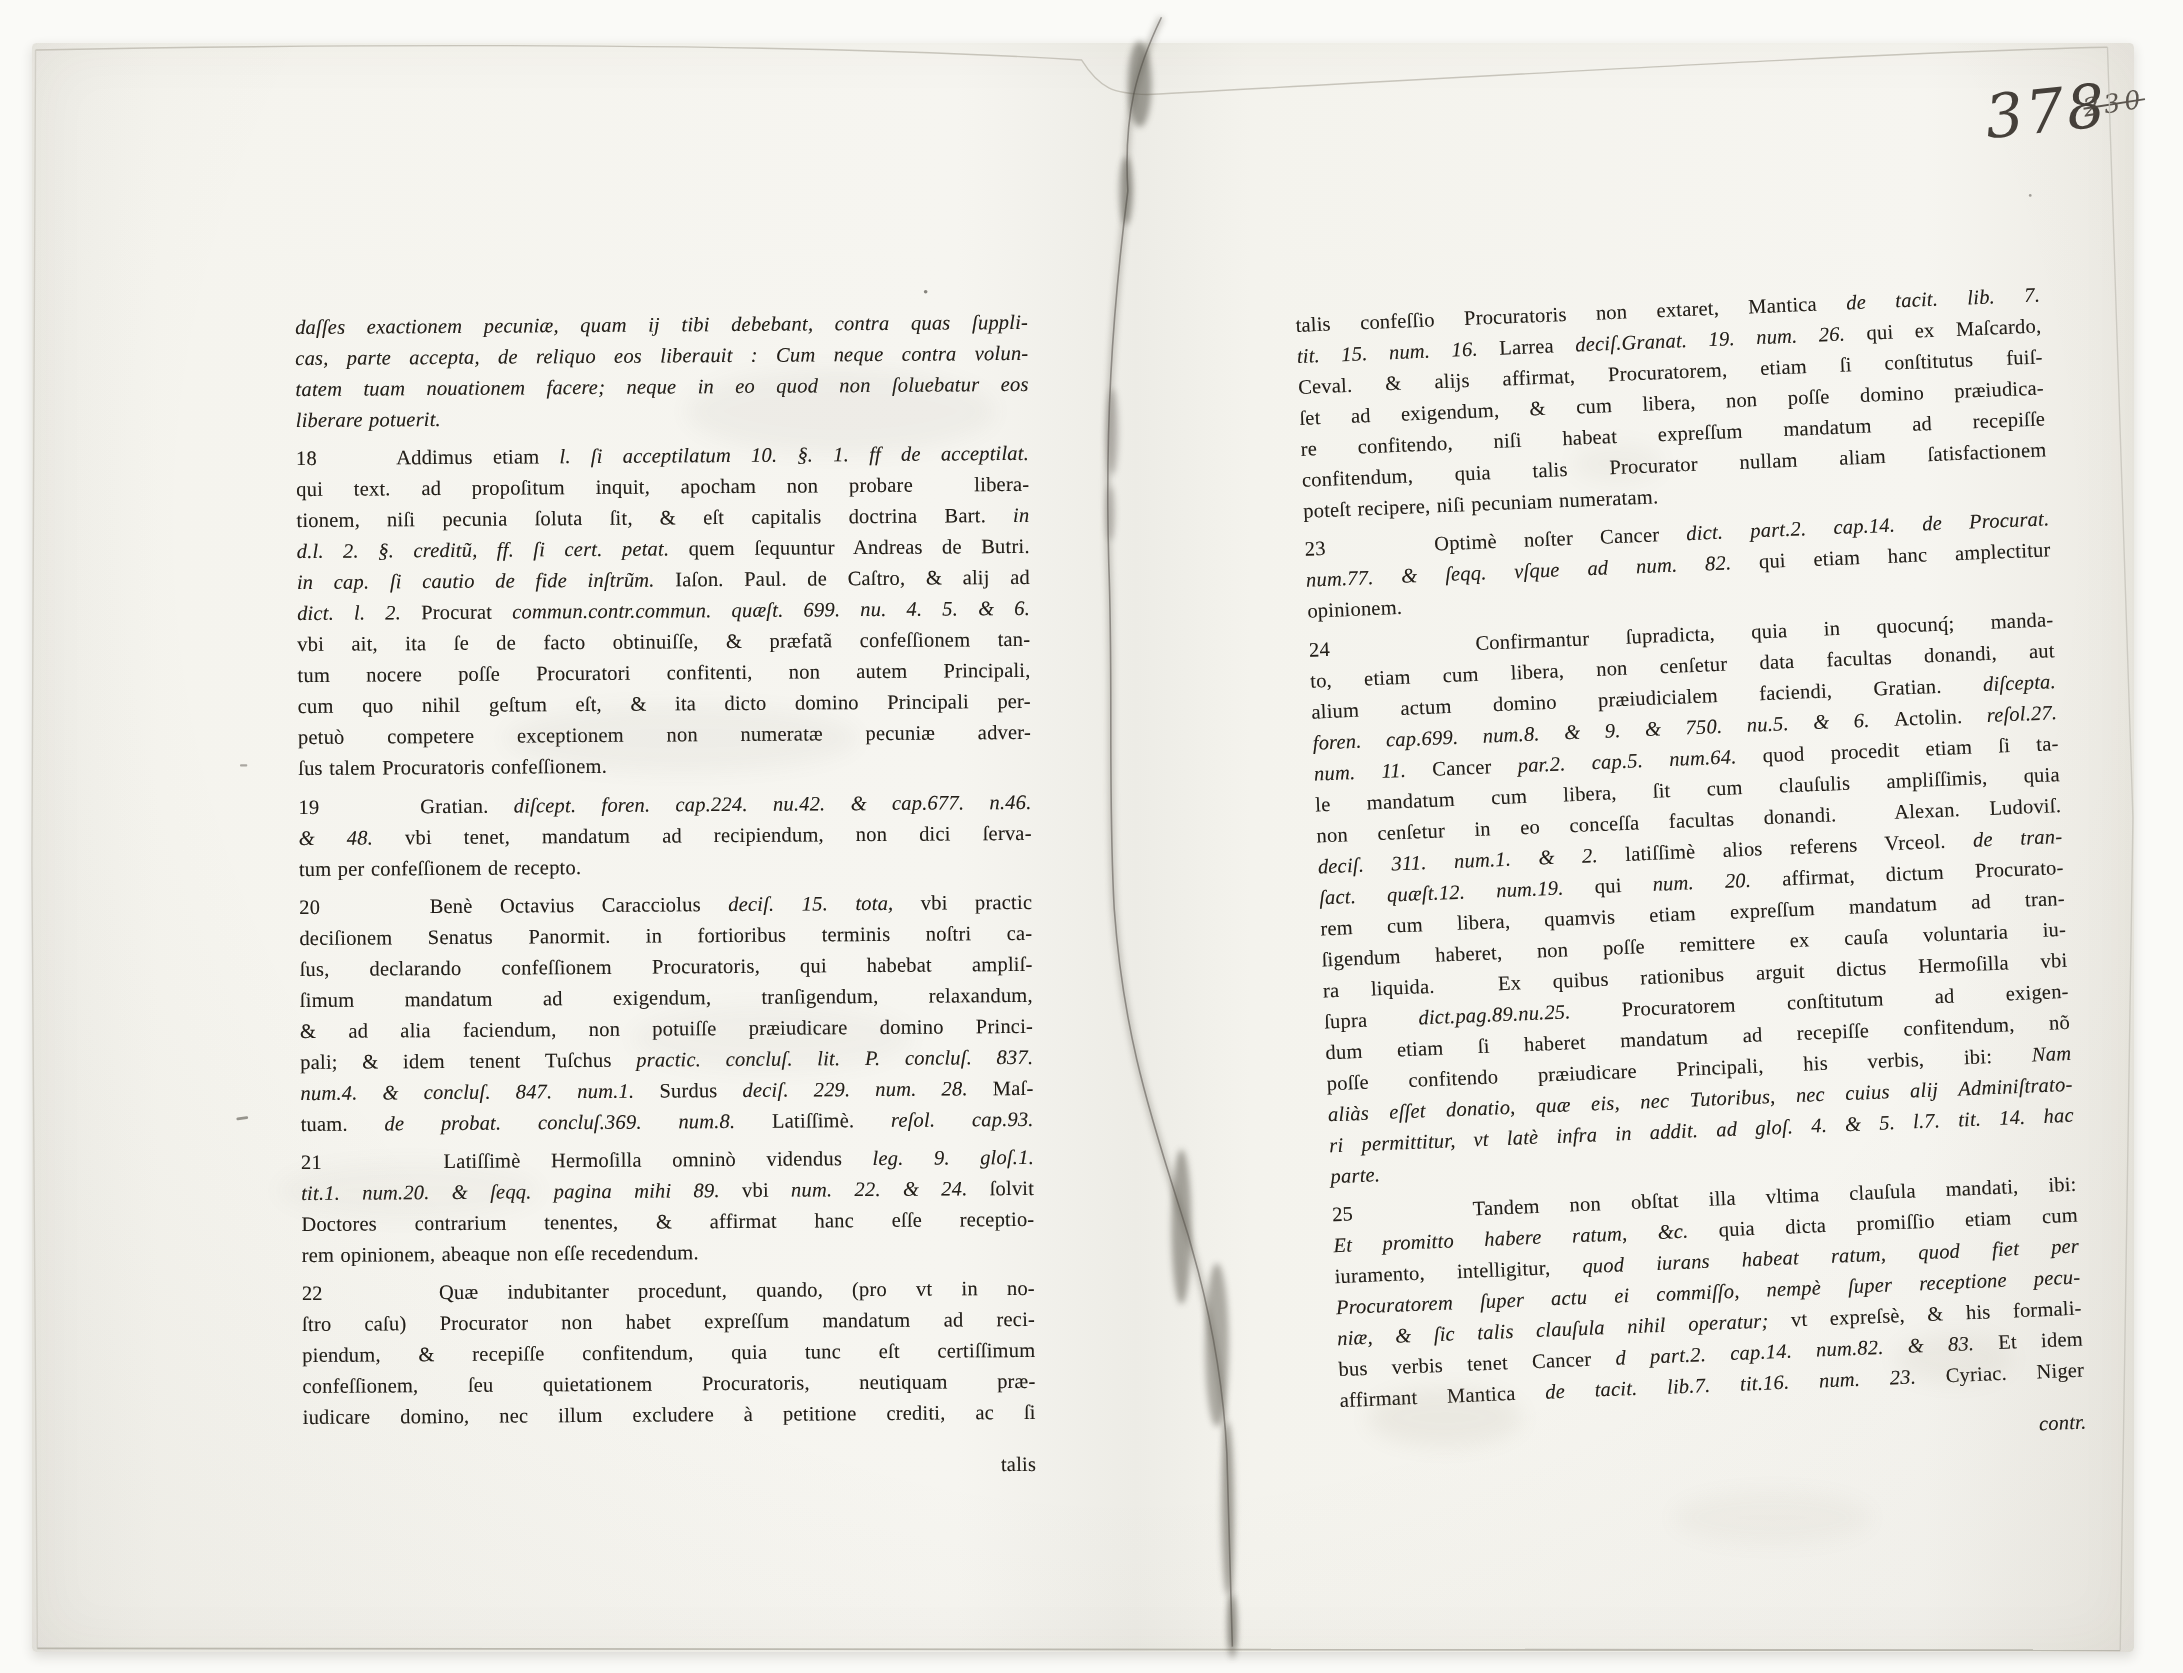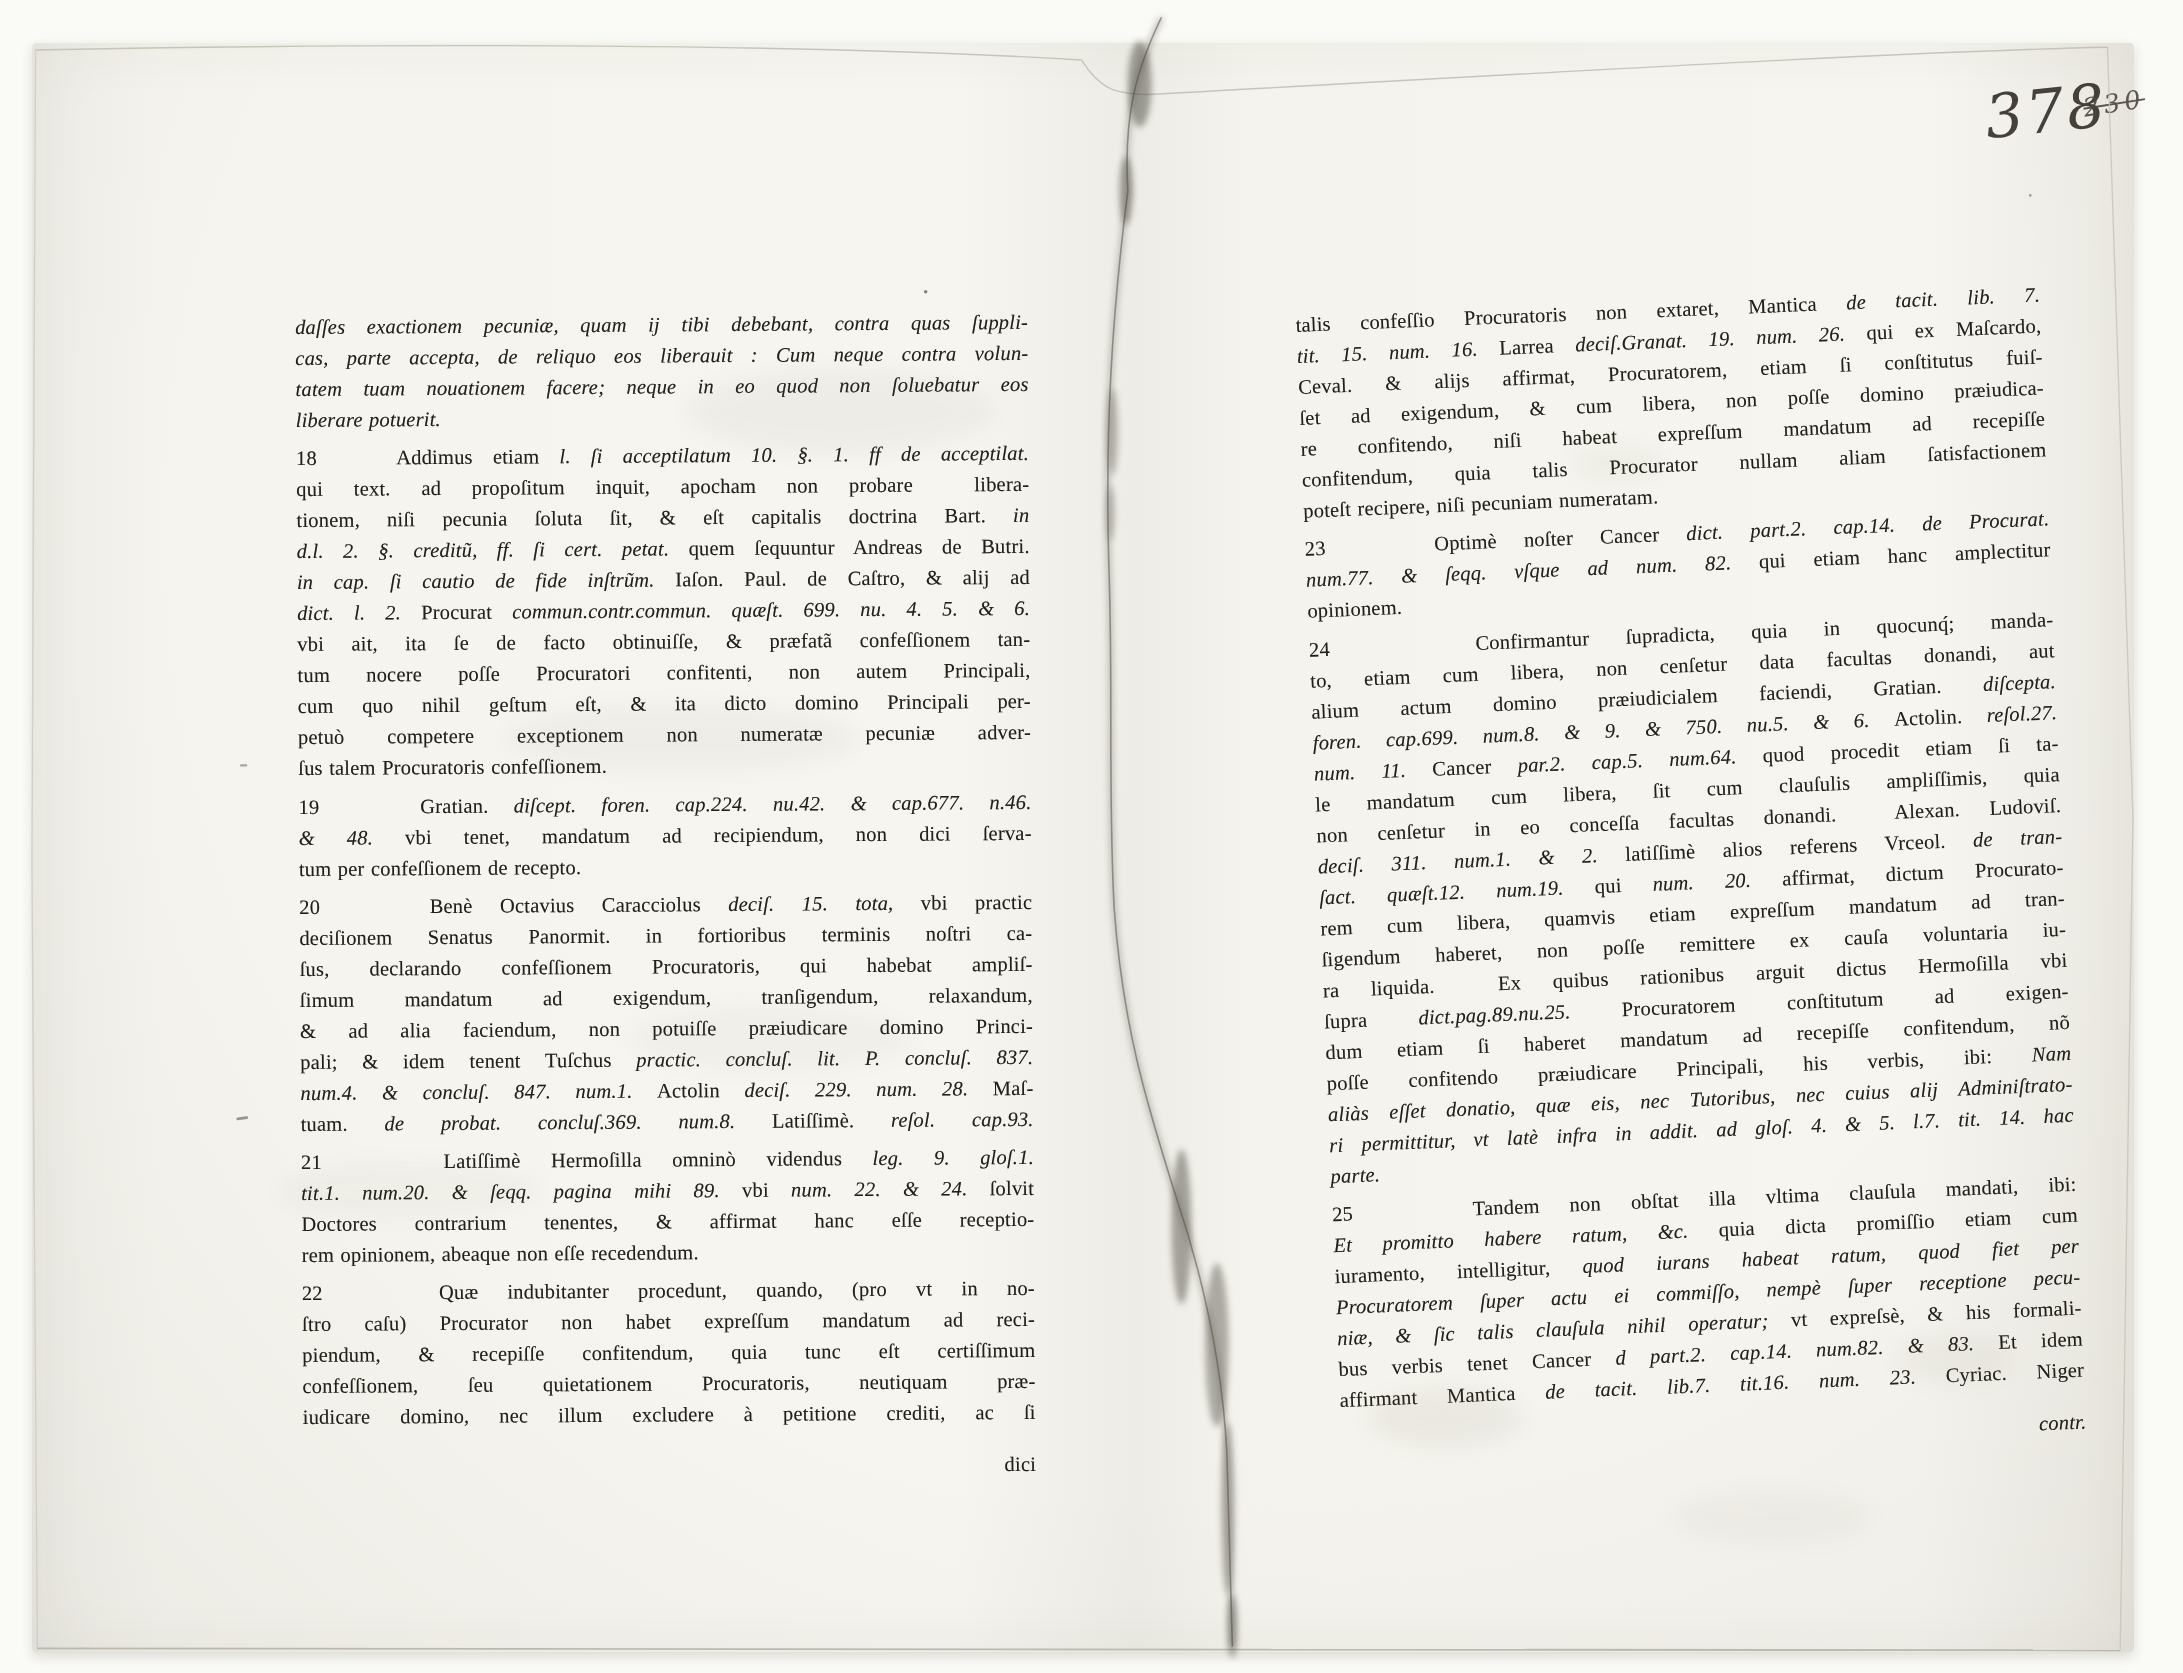--- a/index.html
+++ b/index.html
@@ -62,32 +62,32 @@
         <div class="tl"><span class="ro">ſus talem Procuratoris confeſſionem.</span></div>
         <div class="tl j para"><span class="ro">19    Gratian. </span><span class="it">diſcept. foren. cap.224. nu.42. &amp; cap.677. n.46.</span></div>
         <div class="tl j"><span class="it">&amp; 48. </span><span class="ro">vbi tenet, mandatum ad recipiendum, non dici ſerva-</span></div>
         <div class="tl"><span class="ro">tum per confeſſionem de recepto.</span></div>
         <div class="tl j para"><span class="ro">20    Benè Octavius Caracciolus </span><span class="it">deciſ. 15. tota, </span><span class="ro">vbi practic</span></div>
         <div class="tl j"><span class="ro">deciſionem Senatus Panormit. in fortioribus terminis noſtri ca-</span></div>
         <div class="tl j"><span class="ro">ſus, declarando confeſſionem Procuratoris, qui habebat ampliſ-</span></div>
         <div class="tl j"><span class="ro">ſimum mandatum ad exigendum, tranſigendum, relaxandum,</span></div>
         <div class="tl j"><span class="ro">&amp; ad alia faciendum, non potuiſſe præiudicare domino Princi-</span></div>
         <div class="tl j"><span class="ro">pali; &amp; idem tenent Tuſchus </span><span class="it">practic. concluſ. lit. P. concluſ. 837.</span></div>
-        <div class="tl j"><span class="it">num.4. &amp; concluſ. 847. num.1. </span><span class="ro">Actolin </span><span class="it">deciſ. 229. num. 28. </span><span class="ro">Maſ-</span></div>
+        <div class="tl j"><span class="it">num.4. &amp; concluſ. 847. num.1. </span><span class="ro">Surdus </span><span class="it">deciſ. 229. num. 28. </span><span class="ro">Maſ-</span></div>
         <div class="tl j"><span class="ro">tuam. </span><span class="it">de probat. concluſ.369. num.8. </span><span class="ro">Latiſſimè. </span><span class="it">reſol. cap.93.</span></div>
         <div class="tl j para"><span class="ro">21    Latiſſimè Hermoſilla omninò videndus </span><span class="it">leg. 9. gloſ.1.</span></div>
         <div class="tl j"><span class="it">tit.1. num.20. &amp; ſeqq. pagina mihi 89. </span><span class="ro">vbi </span><span class="it">num. 22. &amp; 24. </span><span class="ro">ſolvit</span></div>
         <div class="tl j"><span class="ro">Doctores contrarium tenentes, &amp; affirmat hanc eſſe receptio-</span></div>
         <div class="tl"><span class="ro">rem opinionem, abeaque non eſſe recedendum.</span></div>
         <div class="tl j para"><span class="ro">22    Quæ indubitanter procedunt, quando, (pro vt in no-</span></div>
         <div class="tl j"><span class="ro">ſtro caſu) Procurator non habet expreſſum mandatum ad reci-</span></div>
         <div class="tl j"><span class="ro">piendum, &amp; recepiſſe confitendum, quia tunc eſt certiſſimum</span></div>
         <div class="tl j"><span class="ro">confeſſionem, ſeu quietationem Procuratoris, neutiquam præ-</span></div>
         <div class="tl j"><span class="ro">iudicare domino, nec illum excludere à petitione crediti, ac ſi</span></div>
-        <div class="tl ar gap"><span class="ro">dici</span></div>
+        <div class="tl ar gap"><span class="ro">talis</span></div>
       </div>
 
     <div id="right-lines" class="textblock">
         <div class="tl j"><span class="ro">talis confeſſio Procuratoris non extaret, Mantica </span><span class="it">de tacit. lib. 7.</span></div>
         <div class="tl j"><span class="it">tit. 15. num. 16. </span><span class="ro">Larrea </span><span class="it">deciſ.Granat. 19. num. 26. </span><span class="ro">qui ex Maſcardo,</span></div>
         <div class="tl j"><span class="ro">Ceval. &amp; alijs affirmat, Procuratorem, etiam ſi conſtitutus fuiſ-</span></div>
         <div class="tl j"><span class="ro">ſet ad exigendum, &amp; cum libera, non poſſe domino præiudica-</span></div>
         <div class="tl j"><span class="ro">re confitendo, niſi habeat expreſſum mandatum ad recepiſſe</span></div>
         <div class="tl j"><span class="ro">confitendum, quia talis Procurator nullam aliam ſatisfactionem</span></div>
         <div class="tl"><span class="ro">poteſt recipere, niſi pecuniam numeratam.</span></div>

